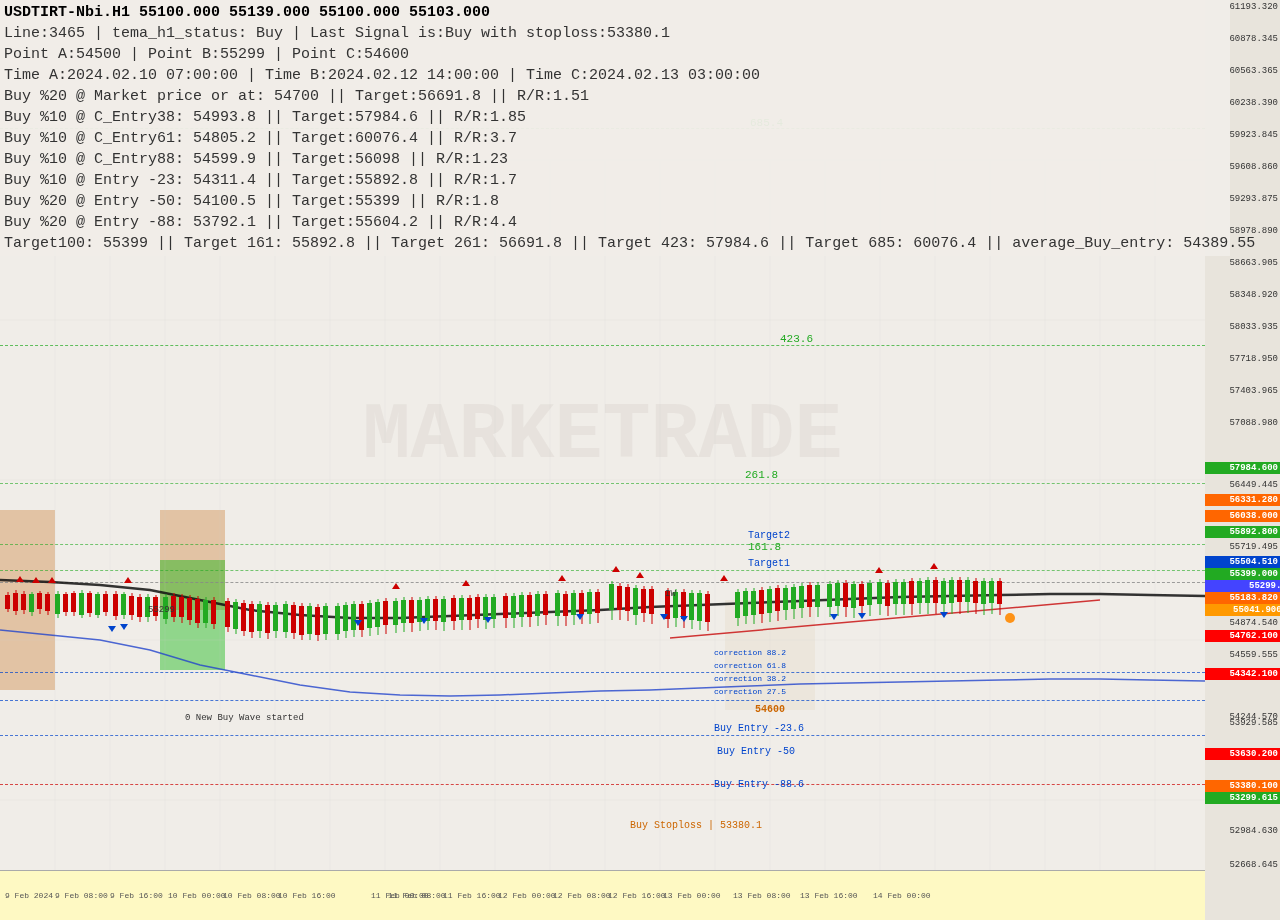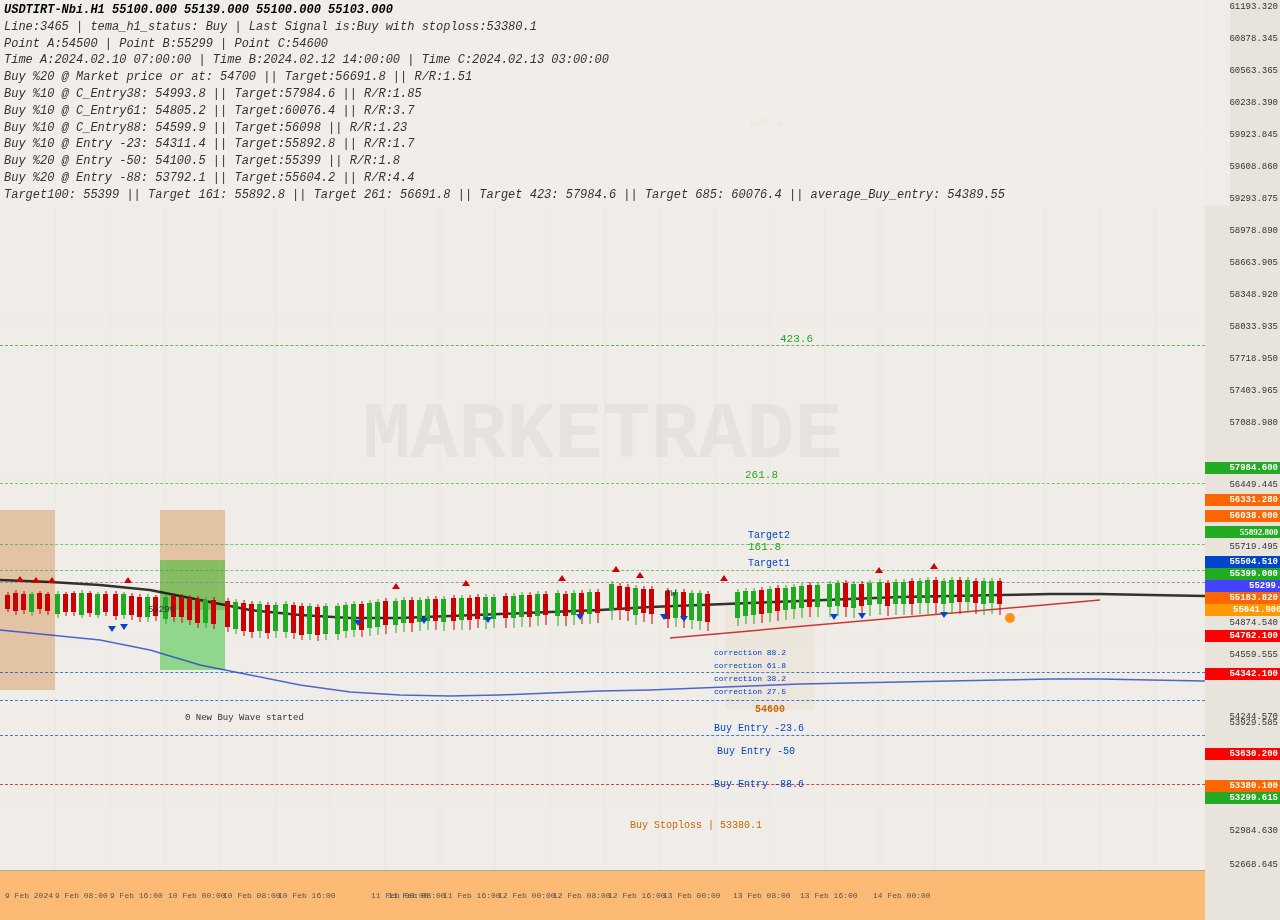--- a/index.html
+++ b/index.html
@@ -23,24 +23,23 @@
       position: absolute;
       top: 0;
       left: 0;
       right: 50px;
       background: rgba(240, 237, 232, 0.95);
       padding: 2px 4px;
       z-index: 10;
       line-height: 1.4;
     }
     .header-line {
-      font-size: 12px;
+      font-size: 15px;
       color: #333;
       white-space: nowrap;
-      font-style: italic;
     }
     .header-line .ticker { color: #000; font-weight: bold; }
 
     #price-scale {
       position: absolute;
       top: 0;
       right: 0;
       width: 75px;
       height: 920px;
       background: #e8e4dc;
@@ -72,21 +71,21 @@
       height: 870px;
       overflow: hidden;
     }
 
     #time-axis {
       position: absolute;
       bottom: 0;
       left: 0;
       right: 75px;
       height: 50px;
-      background: #fdba74;
+      background: #fef9c3;
       border-top: 1px solid #aaa;
       display: flex;
       align-items: center;
     }
     .time-label {
       position: absolute;
       font-size: 8px;
       color: #555;
       white-space: nowrap;
     }
@@ -566,21 +565,21 @@
     <div class="price-label" style="top:290px;">58348.920</div>
     <div class="price-label" style="top:322px;">58033.935</div>
     <div class="price-label" style="top:354px;margin-left:36px;">57718.950</div>
     <div class="price-label" style="top:386px;">57403.965</div>
     <div class="price-label" style="top:418px;">57088.980</div>
 
     <div class="price-label-colored" style="top:462px;background:#22aa22;color:#fff;">57984.600</div>
     <div class="price-label" style="top:480px;">56449.445</div>
     <div class="price-label-colored" style="top:494px;background:#ff6600;color:#fff;">56331.280</div>
     <div class="price-label-colored" style="top:510px;background:#ff6600;color:#fff;">56038.000</div>
-    <div class="price-label-colored" style="top:526px;background:#22aa22;color:#fff;font-family:Liberation Serif, serif;">55892.800</div>
+    <div class="price-label-colored" style="top:526px;background:#22aa22;color:#fff;">55892.800</div>
     <div class="price-label" style="top:542px;">55719.495</div>
     <div class="price-label-colored" style="top:556px;background:#0044cc;color:#fff;">55504.510</div>
     <div class="price-label-colored" style="top:568px;background:#22aa22;color:#fff;">55399.000</div>
     <div class="price-label-colored" style="top:580px;background:#4444ff;color:#fff;padding-left:44px;">55299.000</div>
     <div class="price-label-colored" style="top:592px;background:#ff6600;color:#fff;">55183.820</div>
     <div class="price-label-colored" style="top:604px;background:#ff9900;color:#fff;padding-left:28px;">55041.900</div>
     <div class="price-label" style="top:618px;">54874.540</div>
     <div class="price-label-colored" style="top:630px;background:#ff0000;color:#fff;">54762.100</div>
     <div class="price-label" style="top:650px;">54559.555</div>
     <div class="price-label-colored" style="top:668px;background:#ff0000;color:#fff;">54342.100</div>

